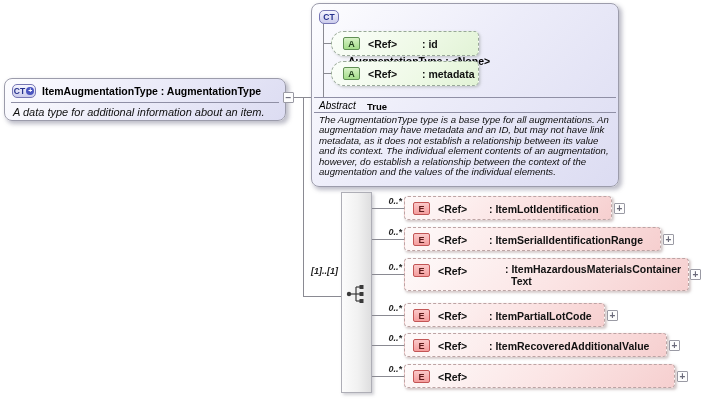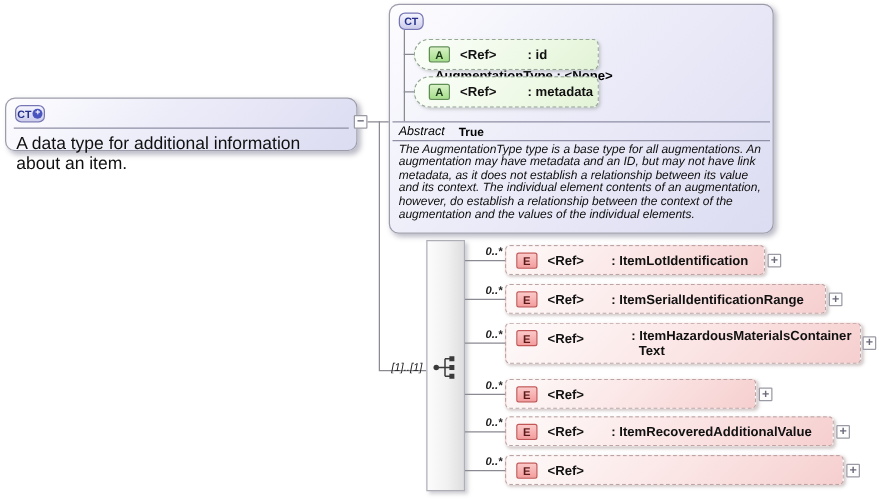--- a/index.html
+++ b/index.html
@@ -12,21 +12,21 @@
   .vline { position:absolute; width:1px; background:#8a8a92; }
 
   
   .ct-box {
     position:absolute; border:1px solid #9c9cab; border-radius:8px;
     background:linear-gradient(135deg,#fdfdff 0%, #ececf9 45%, #dcdcf2 100%);
     box-shadow:2.5px 2.5px 4px rgba(110,110,135,.45);
   }
   .ct-title { position:absolute; font-weight:bold; font-size:10.5px; white-space:nowrap; color:#000; }
   .ct-sep { position:absolute; height:1px; background:#8f8fa5; }
-  .ct-desc { position:absolute; font-size:14px; color:#101010; }
+  .ct-desc { position:absolute; font-style:italic; font-size:11px; color:#101010; }
 
   
   .ct-icon {
     position:absolute; width:24px; height:14px; border:1px solid #7676b4; border-radius:5px;
     background:linear-gradient(180deg,#f6f6ff,#ccccec);
     font-size:8.5px; font-weight:bold; color:#24308c; text-align:center; line-height:12px;
     display:flex; align-items:center; justify-content:center; gap:1px;
   }
   .ct-icon .plus-bubble {
     width:8px; height:8px; border-radius:50%; background:#4a55c0; color:#fff;
@@ -78,40 +78,41 @@
     font-size:9px; font-weight:bold; color:#5d1a1a; text-align:center; line-height:12px;
   }
   .elem-ref { position:absolute; left:33px; top:6px; font-weight:bold; font-size:10.5px; white-space:nowrap; }
   .elem-name { position:absolute; left:84px; right:3px; top:6px; font-weight:bold; font-size:10.5px;
                line-height:12px; text-indent:-6px; padding-left:6px; }
   .elem-name.nowrap { white-space:nowrap; }
   .elem-name.wrap { word-break:break-all; }
 
   .card-label { position:absolute; width:30px; text-align:right; font-style:italic; font-weight:bold;
                 font-size:9px; color:#222; }
-  .src-card-label { position:absolute; left:294px; top:289px; width:44px; text-align:right;
-                    font-style:italic; font-weight:normal; font-size:9px; color:#222; }
+  .src-card-label { position:absolute; left:294px; top:266px; width:44px; text-align:right;
+                    font-style:italic; font-weight:bold; font-size:9px; color:#222; }
 
   
   .toggle {
     position:absolute; width:11px; height:11px; border:1px solid #9a9aa4; background:#fdfdfd;
     color:#6a6a7a; font-size:10px; line-height:9px; text-align:center; font-weight:bold;
     border-radius:1px; cursor:pointer;
   }
 </style>
 </head>
 <body>
 
 <div id="canvas">
 
   <div class="ct-box" style="left:4px; top:78px; width:282px; height:43px;">
     <div class="ct-icon" style="left:7px; top:5px;">
       <span>CT</span>
       <span class="plus-bubble">+</span>
     </div>
+    <div class="ct-title" style="left:37px; top:6px;">ItemAugmentationType : AugmentationType</div>
     <div class="ct-sep" style="left:6px; right:6px; top:23px;"></div>
     <div class="ct-desc" style="left:8px; top:27px; right:6px;">A data type for additional information about an item.</div>
   </div>
 
   <div class="toggle" style="left:283px; top:92px;">−</div>
 
   <div class="hline" style="left:294px; top:97px; width:17px;"></div>
   <div class="vline" style="left:303px; top:97px; height:199px;"></div>
   <div class="hline" style="left:303px; top:296px; width:38px;"></div>
   <div class="src-card-label">[1]..[1]</div>
@@ -182,20 +183,21 @@
     <span class="elem-ref">&lt;Ref&gt;</span>
     <span class="elem-name wrap" style="top:4px;margin-left:16px;">: ItemHazardousMaterialsContainerText</span>
   </div>
   <div class="toggle" style="left:690px; top:269px;">+</div>
 
   <div class="hline" style="left:372px; top:315px; width:32px;"></div>
   <div class="card-label" style="left:372px; top:303px;">0..*</div>
   <div class="elem-row" style="top:303px; width:201px; height:24px;">
     <span class="e-icon">E</span>
     <span class="elem-ref">&lt;Ref&gt;</span>
+    <span class="elem-name nowrap">: ItemPartialLotCode</span>
   </div>
   <div class="toggle" style="left:607px; top:310px;">+</div>
 
   <div class="hline" style="left:372px; top:345px; width:32px;"></div>
   <div class="card-label" style="left:372px; top:333px;">0..*</div>
   <div class="elem-row" style="top:333px; width:263px; height:24px;">
     <span class="e-icon">E</span>
     <span class="elem-ref">&lt;Ref&gt;</span>
     <span class="elem-name nowrap">: ItemRecoveredAdditionalValue</span>
   </div>

